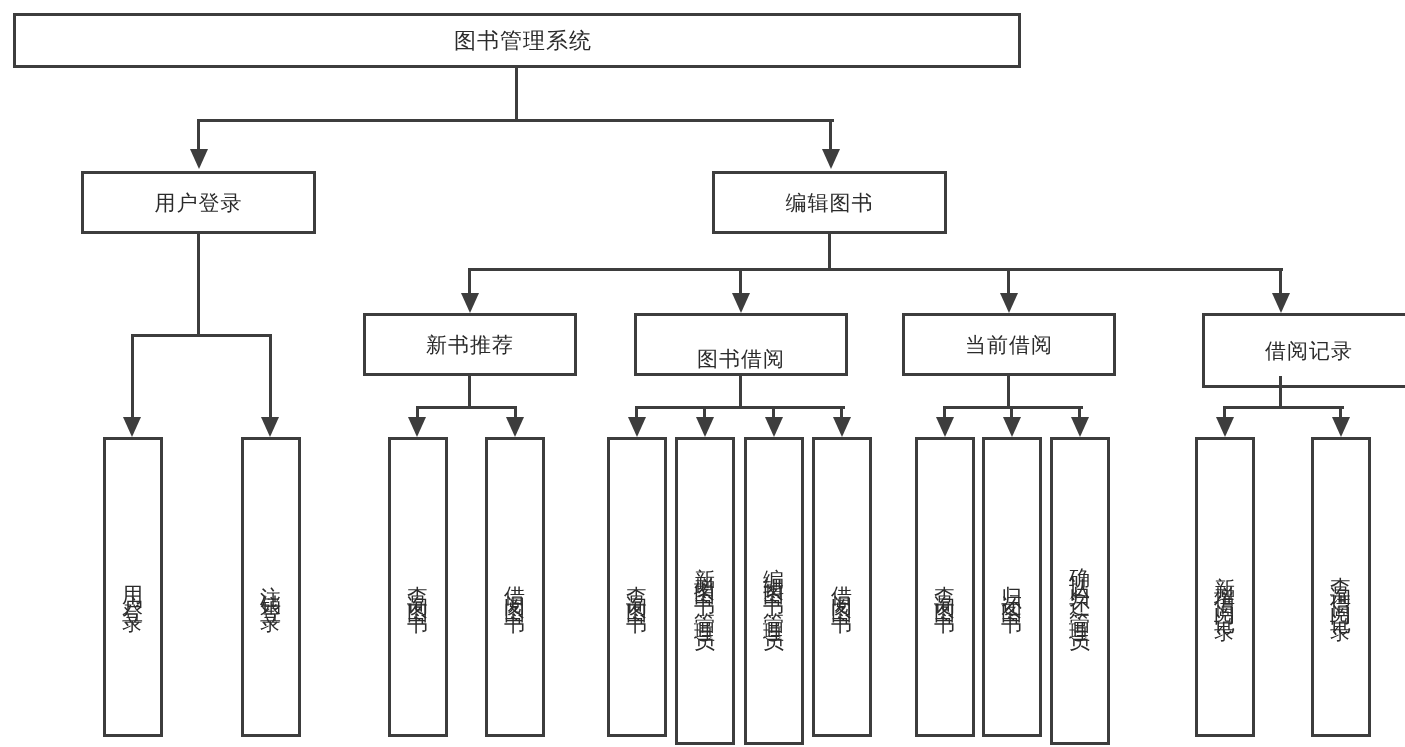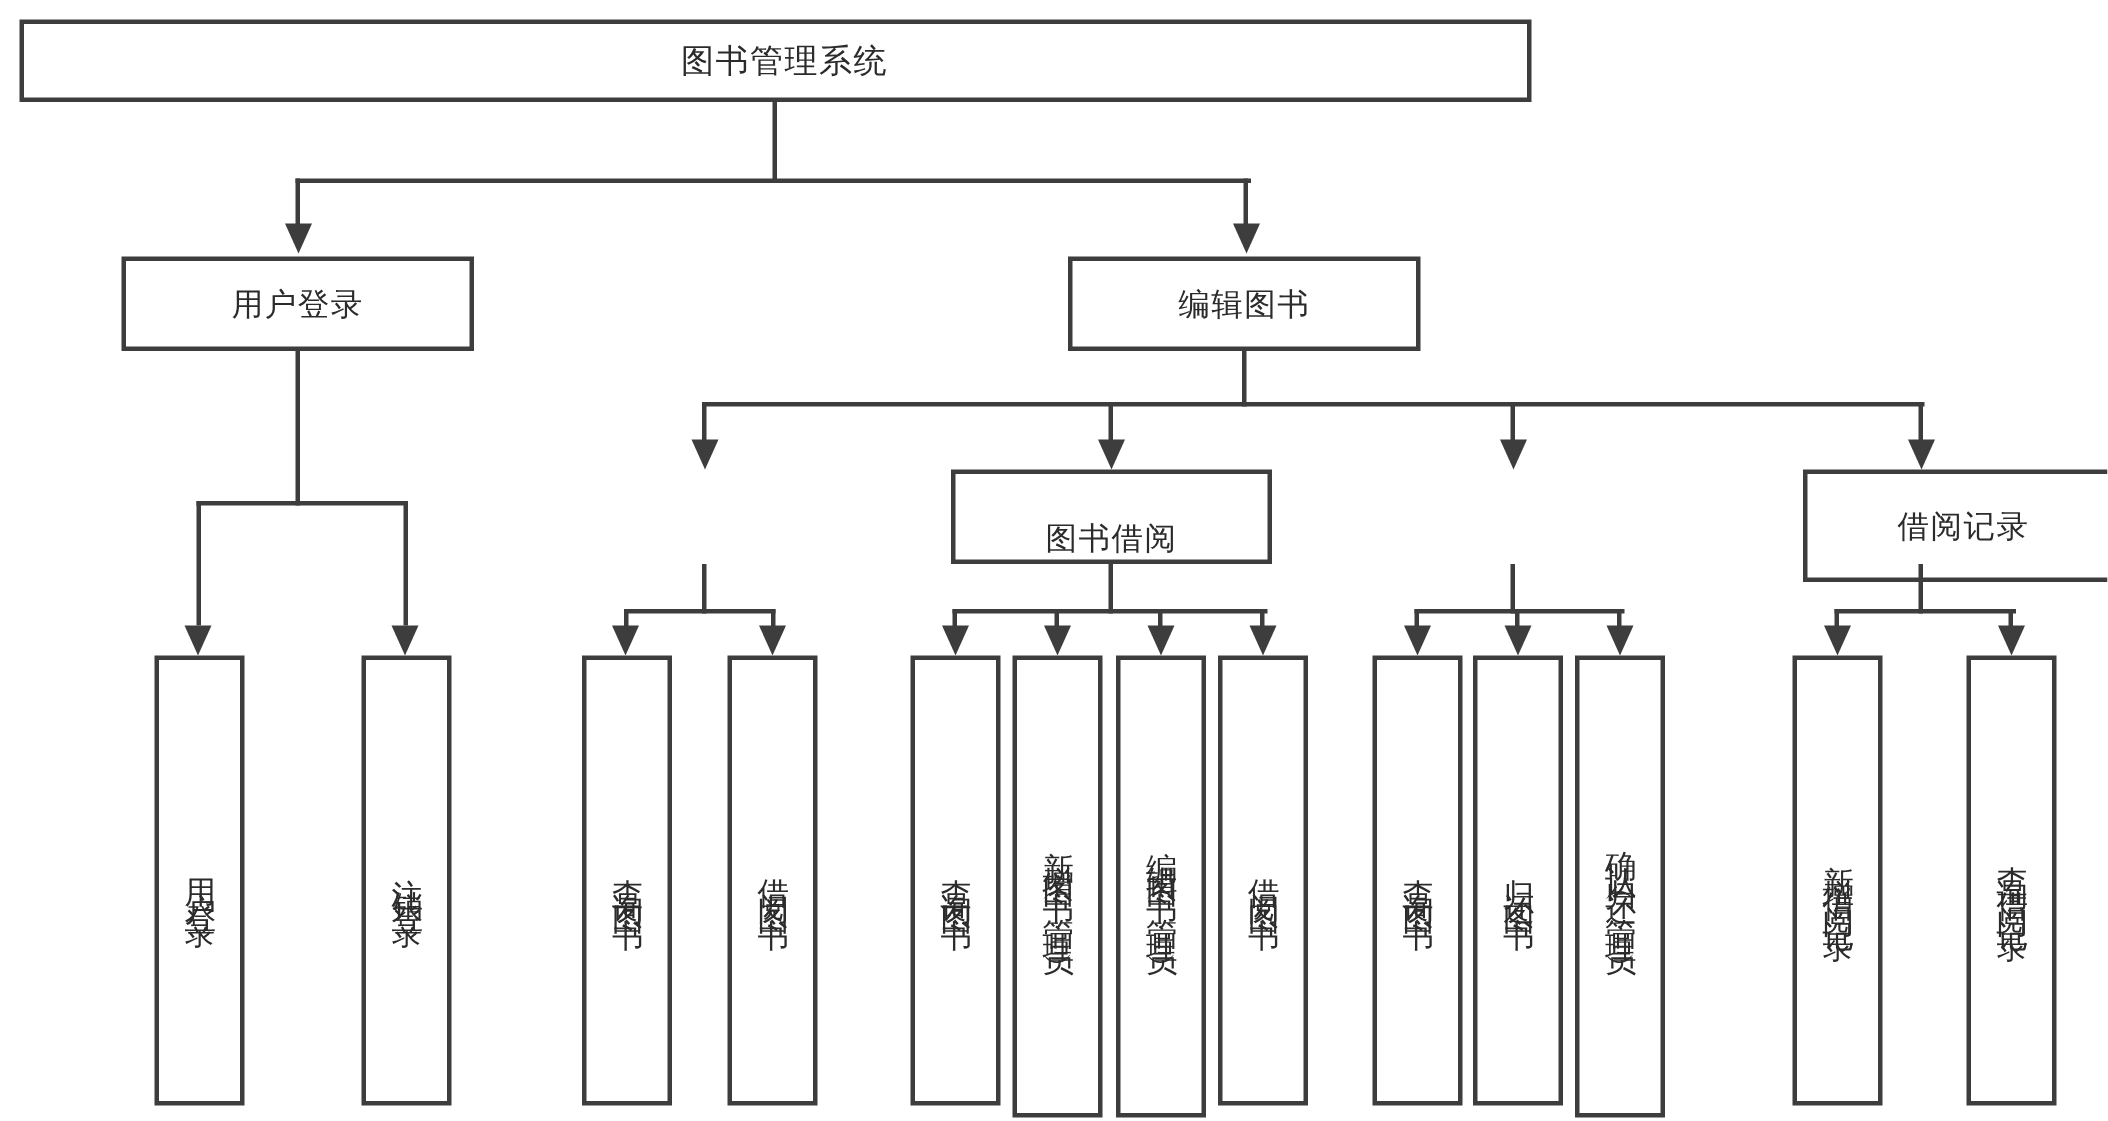--- a/index.html
+++ b/index.html
@@ -85,22 +85,28 @@
   <div class="hl" style="left:468px; top:268px; width:815px;"></div>
   <div class="vl" style="left:468px; top:268px; height:27px;"></div>
   <div class="ar" style="left:461px; top:293px;"></div>
   <div class="vl" style="left:739px; top:268px; height:27px;"></div>
   <div class="ar" style="left:732px; top:293px;"></div>
   <div class="vl" style="left:1007px; top:268px; height:27px;"></div>
   <div class="ar" style="left:1000px; top:293px;"></div>
   <div class="vl" style="left:1279px; top:268px; height:27px;"></div>
   <div class="ar" style="left:1272px; top:293px;"></div>
 
+  <div class="box box-h" style="left:363px; top:313px; width:214px; height:63px;">
+    <span>新书推荐</span>
+  </div>
   <div class="box box-h" style="left:634px; top:313px; width:214px; height:63px;align-items:flex-end;">
     <span>图书借阅</span>
+  </div>
+  <div class="box box-h" style="left:902px; top:313px; width:214px; height:63px;">
+    <span>当前借阅</span>
   </div>
   <div class="box box-h" style="left:1202px; top:313px; width:214px; height:75px;">
     <span>借阅记录</span>
   </div>
 
   <div class="vl" style="left:468px; top:376px; height:33px;"></div>
   <div class="hl" style="left:416px; top:406px; width:101px;"></div>
   <div class="vl" style="left:416px; top:406px; height:13px;"></div>
   <div class="ar" style="left:408px; top:417px;"></div>
   <div class="vl" style="left:514px; top:406px; height:13px;"></div>

